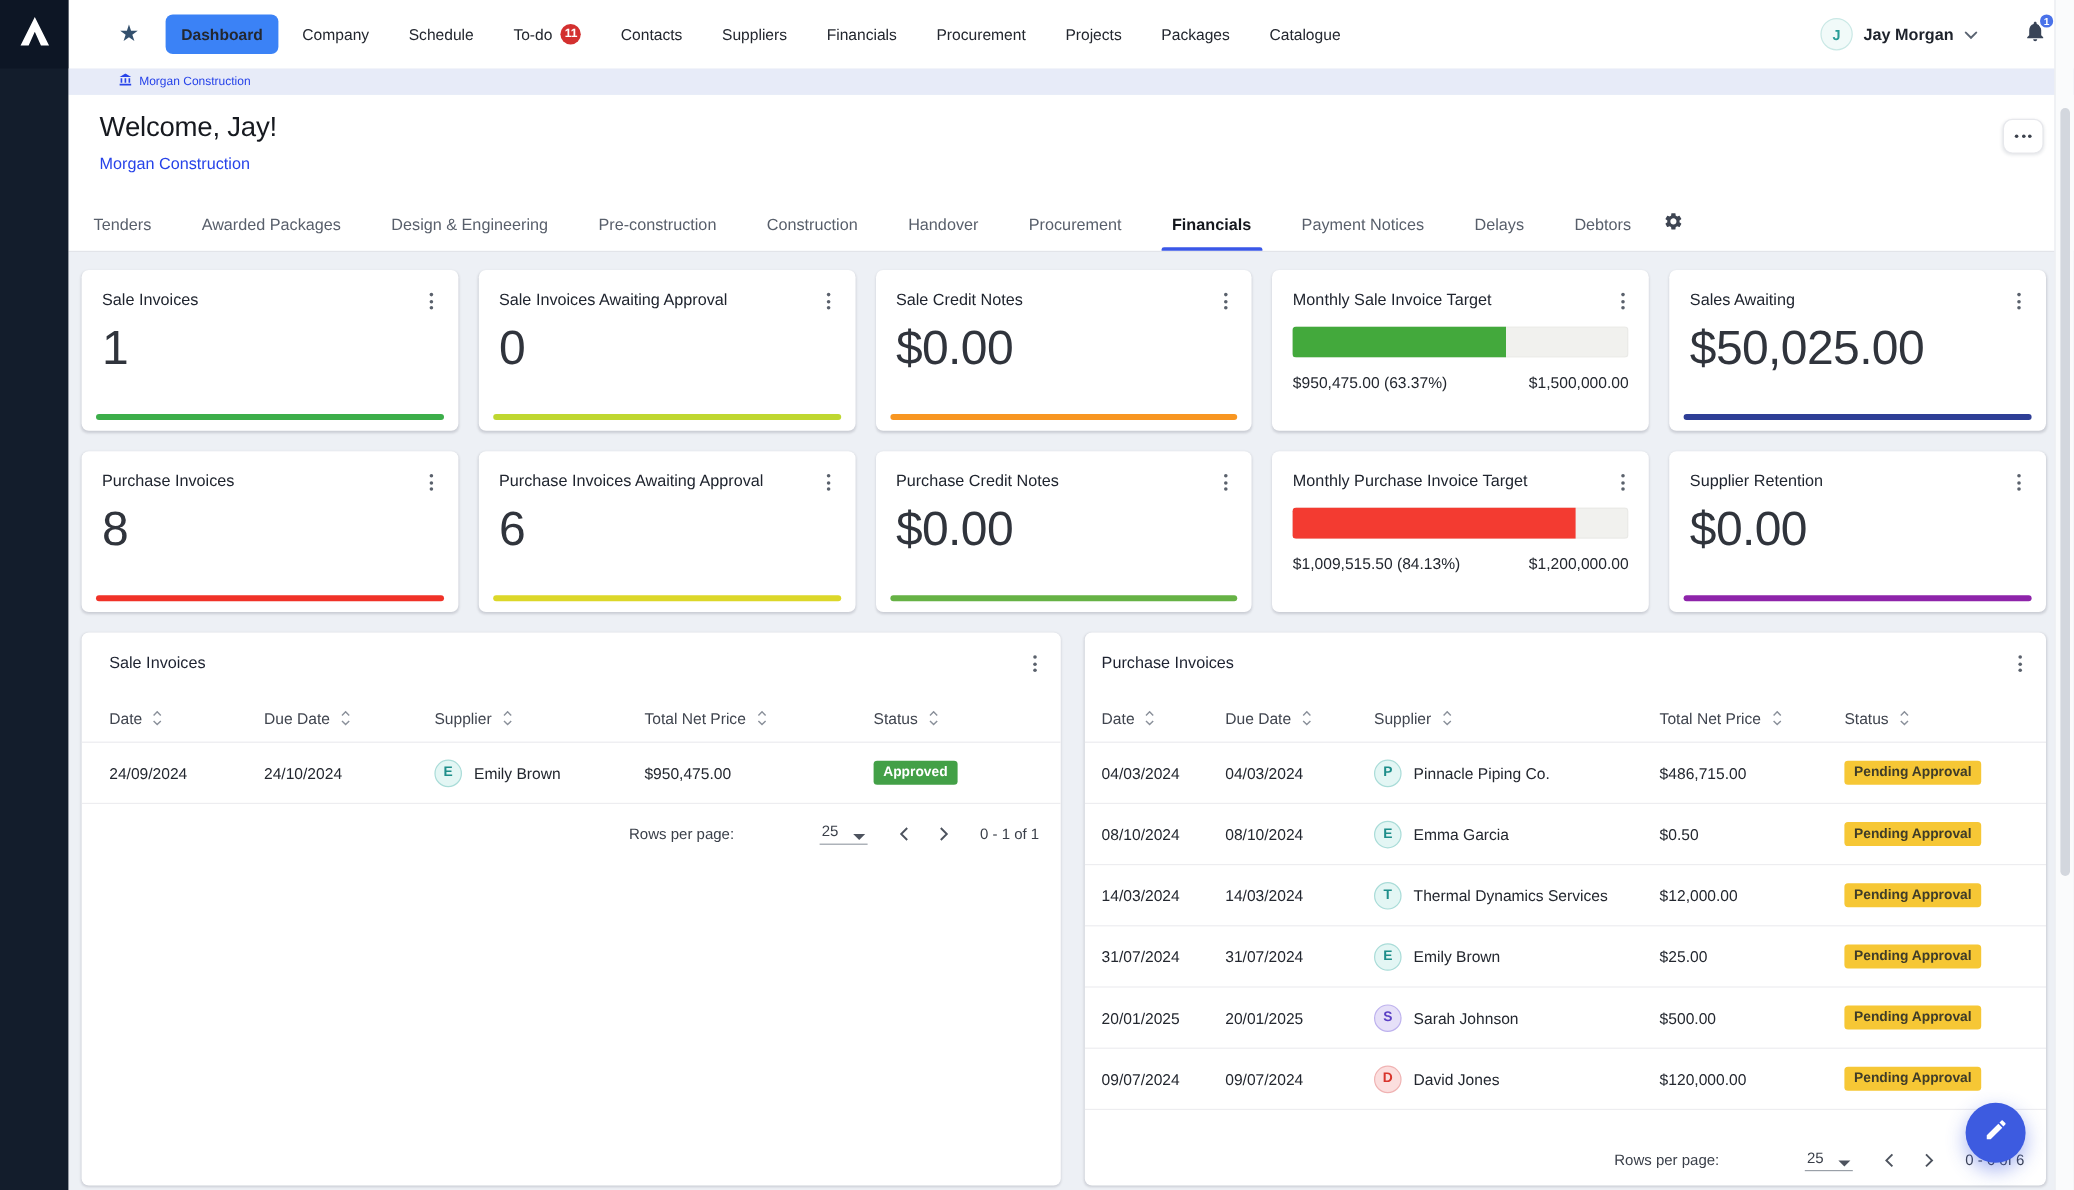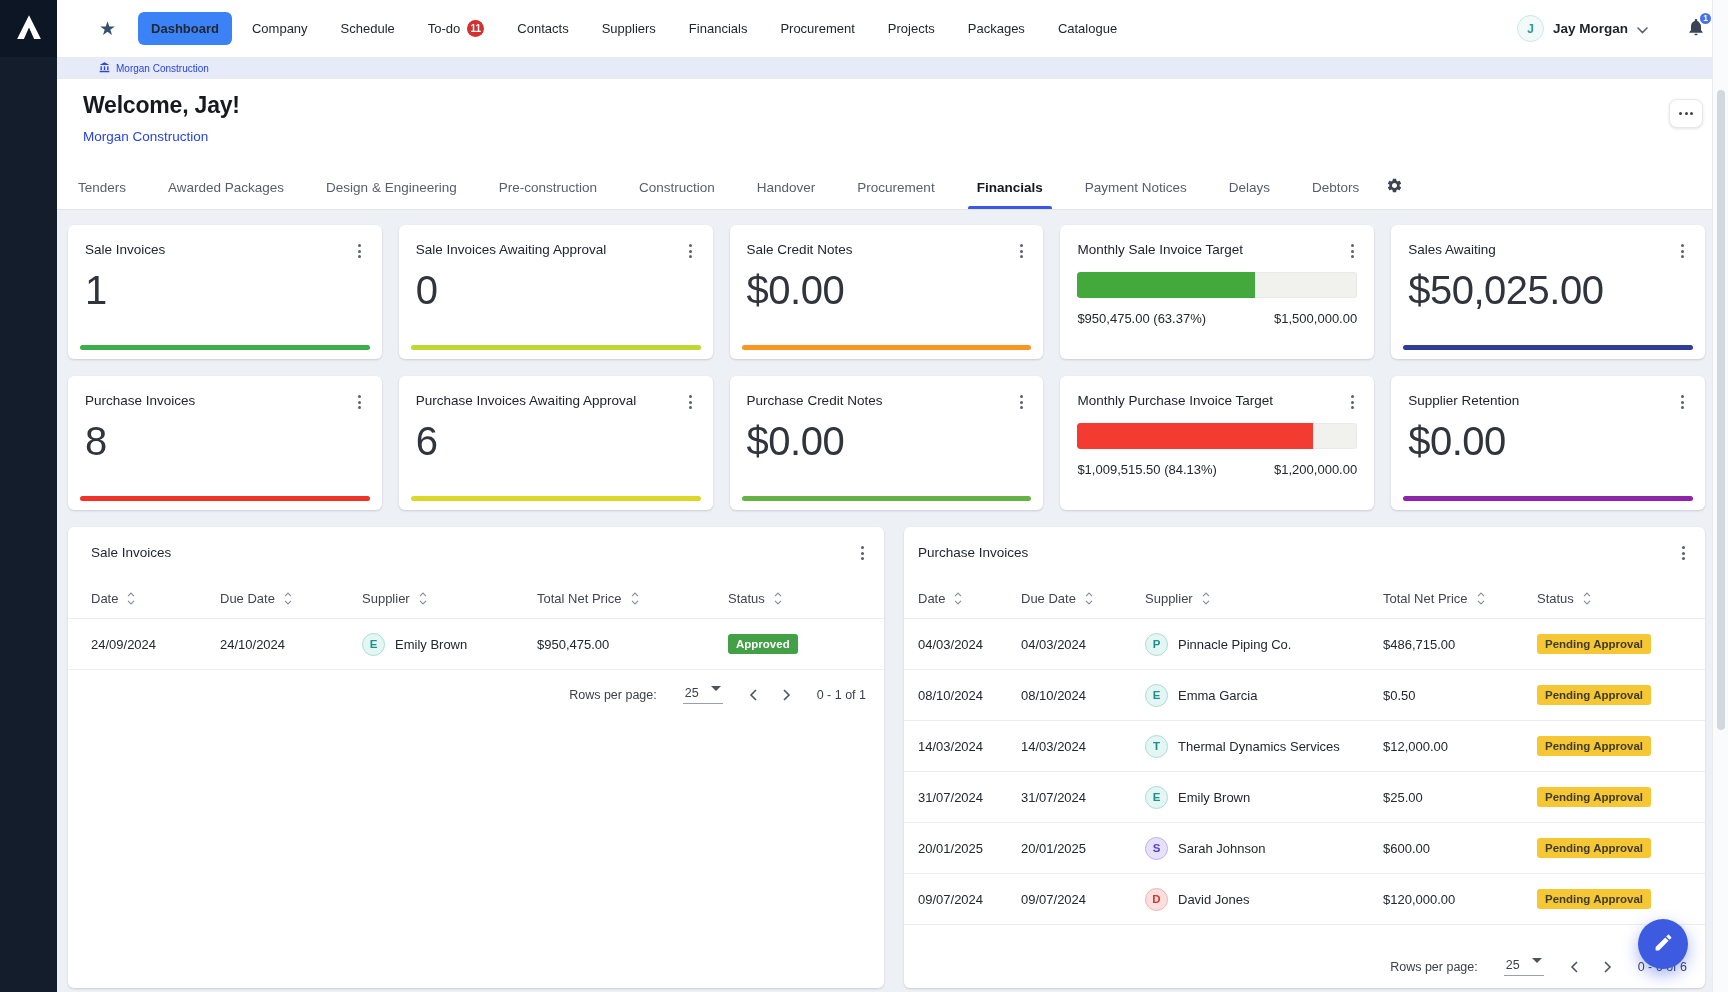--- a/index.html
+++ b/index.html
@@ -23,21 +23,21 @@
   .user-name { font-size:13.5px; font-weight:600; color:#1d222b; }
   .bell-wrap { position:relative; margin-left:38px; margin-right:22px; cursor:pointer; }
   .bell-badge { position:absolute; top:-5px; right:-7px; width:15px; height:15px; border-radius:50%; background:#4a72e9; border:2px solid #fff; color:#fff; font-size:8.5px; font-weight:700; display:flex; align-items:center; justify-content:center; }
 
   
   .crumbbar { position:absolute; left:57px; top:57px; right:0; height:22px; background:#e7ebf8; display:flex; align-items:center; gap:6px; padding-left:42px; z-index:9; }
   .crumb-text { font-size:10px; color:#2743e9; font-weight:500; cursor:pointer; }
 
   
   .header-block { position:absolute; left:57px; top:79px; right:0; height:131px; background:#fff; border-bottom:1px solid #e2e4e9; z-index:8; }
-  .welcome { position:absolute; left:26px; top:13px; font-size:23px; font-weight:700; color:#16191f; letter-spacing:-.2px; }
+  .welcome { position:absolute; left:26px; top:13px; font-size:23px; font-weight:400; color:#16191f; letter-spacing:-.2px; }
   .company-link { position:absolute; left:26px; top:50px; font-size:13.5px; font-weight:500; color:#2743e9; cursor:pointer; }
   .dots-btn { position:absolute; right:25px; top:20px; width:34px; height:29px; background:#fff; border:1px solid #e7e8ec; border-radius:8px; box-shadow:0 1px 3px rgba(20,30,60,.12); display:flex; align-items:center; justify-content:center; gap:2.5px; cursor:pointer; }
   .dots-btn i { width:3px; height:3px; border-radius:50%; background:#3c424d; }
   .tabrow { position:absolute; left:0; right:0; bottom:0; height:44px; display:flex; align-items:stretch; }
   .tab { display:flex; align-items:center; padding:0 21px; font-size:13.5px; color:#585f6b; cursor:pointer; position:relative; white-space:nowrap; }
   .tab.active { color:#15181e; font-weight:700; }
   .tab.active::after { content:""; position:absolute; left:12px; right:12px; bottom:0; height:3px; background:#3a57e8; border-radius:2px 2px 0 0; }
   .gear-btn { display:flex; align-items:center; margin-left:6px; cursor:pointer; }
 
   
@@ -69,21 +69,21 @@
   .supplier-cell { display:flex; align-items:center; gap:10px; }
   .avatar-sm { width:23px; height:23px; border-radius:50%; display:flex; align-items:center; justify-content:center; font-size:11.5px; font-weight:600; flex:none; }
   .av-teal   { background:#e3f6f4; border:1px solid #a9dcd8; color:#1e8e8a; }
   .av-purple { background:#e6e0f8; border:1px solid #beb2ee; color:#5b3fc4; }
   .av-red    { background:#fbdede; border:1px solid #f0b3b3; color:#d8342c; }
   .badge { display:inline-block; padding:4px 8px; border-radius:3px; font-size:11.5px; font-weight:700; white-space:nowrap; }
   .badge-approved { background:#43a047; color:#fff; }
   .badge-pending  { background:#f6c735; color:#3f3c28;text-align:center; }
   .pagination { display:flex; align-items:center; justify-content:flex-end; gap:26px; padding:15px 18px 12px; font-size:12.5px; color:#3a3f49; }
   .purchase .pagination { margin-top:auto; }
-  .rpp-select { display:flex; align-items:flex-start; gap:12px; border-bottom:1px solid #9aa0a8; padding:1px 2px 3px; cursor:pointer; }
+  .rpp-select { display:flex; align-items:flex-end; gap:12px; border-bottom:1px solid #9aa0a8; padding:1px 2px 3px; cursor:pointer;margin-left:45px; }
   .caret { width:0; height:0; border-left:5px solid transparent; border-right:5px solid transparent; border-top:5px solid #4d535e; }
   .page-btn { display:flex; align-items:center; cursor:pointer; }
 
   
   .fab { position:absolute; left:1638px; top:919px; width:50px; height:50px; border-radius:50%; background:#3d5be0; box-shadow:0 6px 16px rgba(61,91,224,.45); display:flex; align-items:center; justify-content:center; cursor:pointer; z-index:40; }
 
   
   .scrollbar { position:absolute; right:0; top:0; width:16px; height:992px; background:#fafbfc; border-left:1px solid #e8eaee; z-index:30; }
   .scroll-thumb { position:absolute; left:4px; top:90px; width:8px; height:640px; border-radius:4px; background:#d3d7de; cursor:pointer; }
 </style>
@@ -487,21 +487,21 @@
         <div>$25.00</div>
         <div><span class="badge badge-pending">Pending Approval</span></div>
       </div>
       <div class="trow">
         <div>20/01/2025</div>
         <div>20/01/2025</div>
         <div class="supplier-cell">
           <span class="avatar-sm av-purple">S</span>
           <span>Sarah Johnson</span>
         </div>
-        <div>$600.00</div>
+        <div>$500.00</div>
         <div><span class="badge badge-pending">Pending Approval</span></div>
       </div>
       <div class="trow">
         <div>09/07/2024</div>
         <div>09/07/2024</div>
         <div class="supplier-cell">
           <span class="avatar-sm av-red">D</span>
           <span>David Jones</span>
         </div>
         <div>$120,000.00</div>

